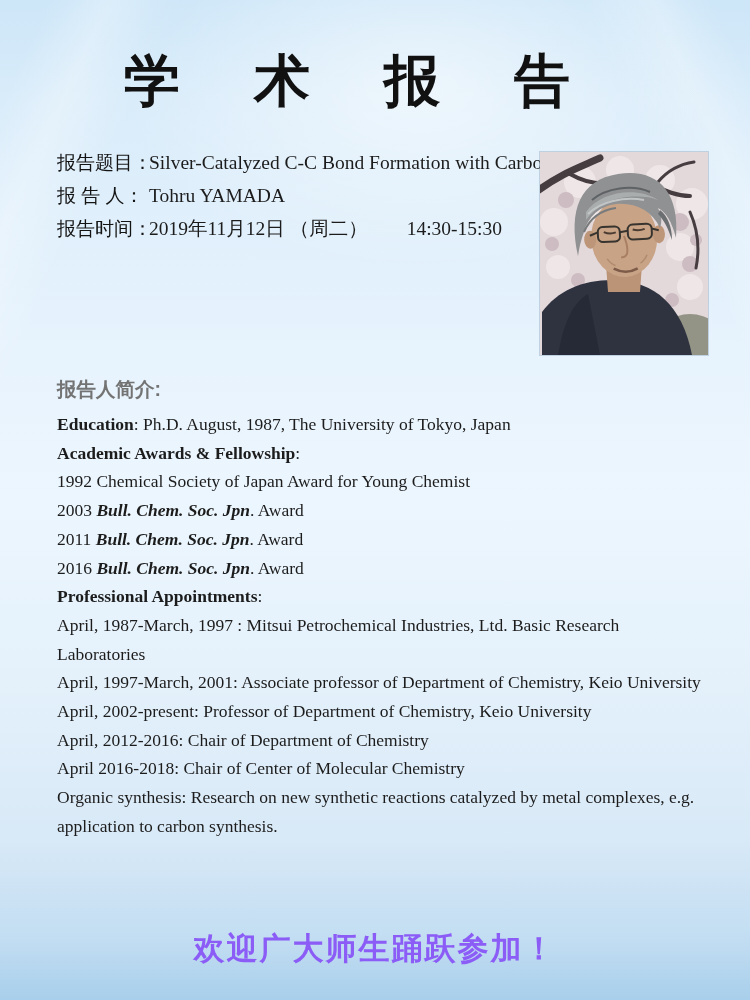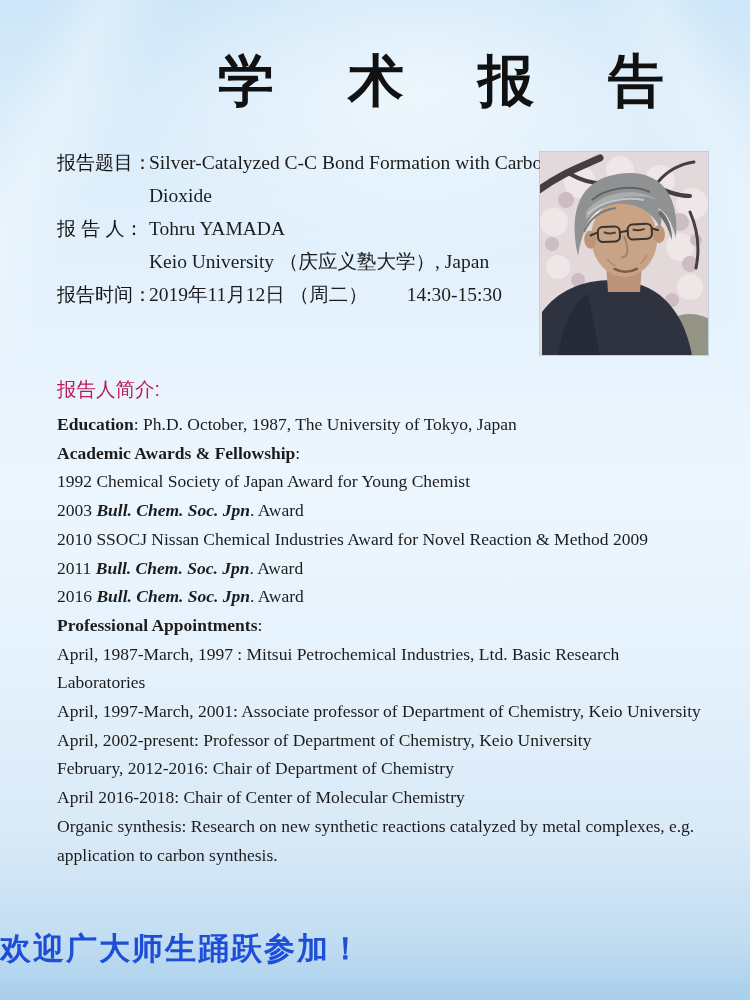--- a/index.html
+++ b/index.html
@@ -7,70 +7,68 @@
     width:750px;height:1000px;position:relative;overflow:hidden;
     font-family:"Liberation Serif","DejaVu Serif",serif;
     color:#1c1c1c;
     background:
       radial-gradient(ellipse 420px 260px at 56% 9%, rgba(255,255,255,.55), rgba(255,255,255,0) 70%),
       linear-gradient(115deg, rgba(255,255,255,0) 4%, rgba(255,255,255,.30) 9%, rgba(255,255,255,0) 15%),
       linear-gradient(245deg, rgba(255,255,255,0) 3%, rgba(255,255,255,.28) 8%, rgba(255,255,255,0) 14%),
       linear-gradient(180deg, #cde6f8 0%, #d9ecfa 10%, #e7f3fd 35%, #ecf6fe 50%, #e4f1fb 68%, #d8e9f7 84%, #c2ddf2 94%, #a8cfeb 100%);
   }
   .title{
-    position:absolute;left:0;top:44px;width:694px;text-align:right;
+    position:absolute;left:0;top:44px;width:694px;text-align:center;
     font-size:56px;font-weight:bold;letter-spacing:30px;text-indent:30px;
     font-family:"Liberation Serif","DejaVu Serif",serif;color:#111;
   }
   .details{position:absolute;left:57px;top:146px;width:470px;}
   .detail-row{display:flex;align-items:flex-start;}
   .detail-label{
     width:92px;flex:0 0 92px;font-weight:normal;font-size:19px;line-height:33px;
     font-family:"Liberation Sans","DejaVu Sans",sans-serif;color:#141414;white-space:nowrap;
   }
   .detail-value{font-size:19.5px;line-height:33px;}
   .detail-line{white-space:pre;}
   .photo{
     position:absolute;left:540px;top:152px;width:168px;height:203px;
     box-shadow:0 0 0 1px rgba(120,150,175,.35);
   }
   .photo svg{display:block;width:100%;height:100%;}
   .bio{position:absolute;left:57px;top:376px;width:655px;}
   .bio-heading{
     font-family:"Liberation Sans","DejaVu Sans",sans-serif;
-    font-weight:normal;font-size:19.5px;line-height:26px;margin-bottom:8px;color:#be185d;
+    font-weight:bold;font-size:19.5px;line-height:26px;margin-bottom:8px;color:#737373;
   }
   .bio-line{font-size:17.5px;line-height:28.7px;white-space:pre-wrap;}
   .bio-line .b{font-weight:bold;}
   .bio-line .i{font-style:italic;font-weight:bold;}
   .footer{
-    position:absolute;left:0;top:928px;width:750px;text-align:left;
+    position:absolute;left:0;top:928px;width:750px;text-align:center;
     font-family:"Liberation Sans","DejaVu Sans",sans-serif;
-    font-weight:bold;font-size:31px;letter-spacing:2px;color:#1d4ed8;
+    font-weight:bold;font-size:31px;letter-spacing:2px;color:#8b5cf6;
   }
 </style>
 </head>
 <body>
 
 <div class="title">学 术 报 告</div>
 
 <div class="details">
   <div>
       <div class="detail-row">
         <div class="detail-label">报告题目：</div>
         <div class="detail-value">
           <div class="detail-line">Silver-Catalyzed C-C Bond Formation with Carbon</div>
-          <div class="detail-line">Dioxide</div>
         </div>
       </div>
       <div class="detail-row">
         <div class="detail-label">报 告 人：</div>
         <div class="detail-value">
           <div class="detail-line">Tohru YAMADA</div>
-          <div class="detail-line">Keio University （庆应义塾大学）, Japan</div>
         </div>
       </div>
       <div class="detail-row">
         <div class="detail-label">报告时间：</div>
         <div class="detail-value">
           <div class="detail-line">2019年11月12日 （周二）&nbsp;&nbsp;&nbsp;&nbsp;&nbsp;&nbsp;&nbsp;&nbsp;14:30-15:30</div>
         </div>
       </div>
     </div>
 </div>
@@ -143,31 +141,30 @@
       <path d="M52 48 C66 36 92 32 110 40" stroke="#5f6264" stroke-width="2" fill="none"></path>
       <path d="M48 62 C60 50 84 44 104 48" stroke="#c2c5c6" stroke-width="2" fill="none"></path>
       <path d="M44 80 C50 66 62 58 76 56" stroke="#787b7d" stroke-width="2" fill="none"></path>
     </g>
   </svg>
 </div>
 
 <div class="bio">
   <div class="bio-heading">报告人简介:</div>
   <div>
-      <div class="bio-line"><span class="b">Education</span><span>: Ph.D. October, 1987, The University of Tokyo, Japan</span></div>
+      <div class="bio-line"><span class="b">Education</span><span>: Ph.D. August, 1987, The University of Tokyo, Japan</span></div>
       <div class="bio-line"><span class="b">Academic Awards &amp; Fellowship</span><span>:</span></div>
       <div class="bio-line"><span>1992 Chemical Society of Japan Award for Young Chemist</span></div>
       <div class="bio-line"><span>2003 </span><span class="i">Bull. Chem. Soc. Jpn</span><span>. Award</span></div>
-      <div class="bio-line"><span>2010 SSOCJ Nissan Chemical Industries Award for Novel Reaction &amp; Method 2009</span></div>
       <div class="bio-line"><span>2011 </span><span class="i">Bull. Chem. Soc. Jpn</span><span>. Award</span></div>
       <div class="bio-line"><span>2016 </span><span class="i">Bull. Chem. Soc. Jpn</span><span>. Award</span></div>
       <div class="bio-line"><span class="b">Professional Appointments</span><span>:</span></div>
       <div class="bio-line"><span>April, 1987-March, 1997 : Mitsui Petrochemical Industries, Ltd. Basic Research Laboratories</span></div>
       <div class="bio-line"><span>April, 1997-March, 2001: Associate professor of Department of Chemistry, Keio University</span></div>
       <div class="bio-line"><span>April, 2002-present: Professor of Department of Chemistry, Keio University</span></div>
-      <div class="bio-line"><span>February, 2012-2016: Chair of Department of Chemistry</span></div>
+      <div class="bio-line"><span>April, 2012-2016: Chair of Department of Chemistry</span></div>
       <div class="bio-line"><span>April 2016-2018: Chair of Center of Molecular Chemistry</span></div>
       <div class="bio-line"><span>Organic synthesis: Research on new synthetic reactions catalyzed by metal complexes, e.g.</span></div>
       <div class="bio-line"><span>application to carbon synthesis.</span></div>
     </div>
 </div>
 
 <div class="footer">欢迎广大师生踊跃参加！</div>
 
 </body></html>

